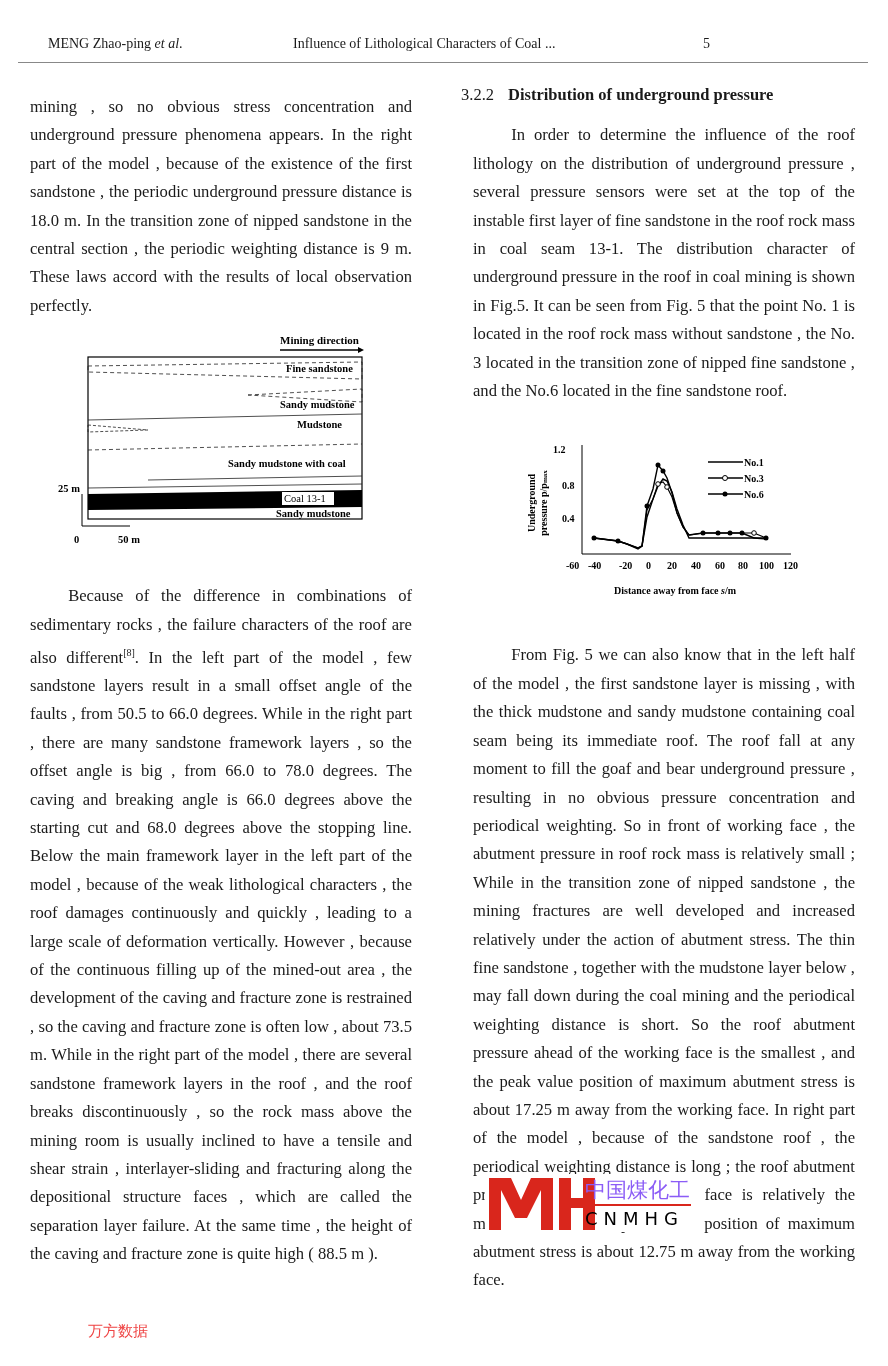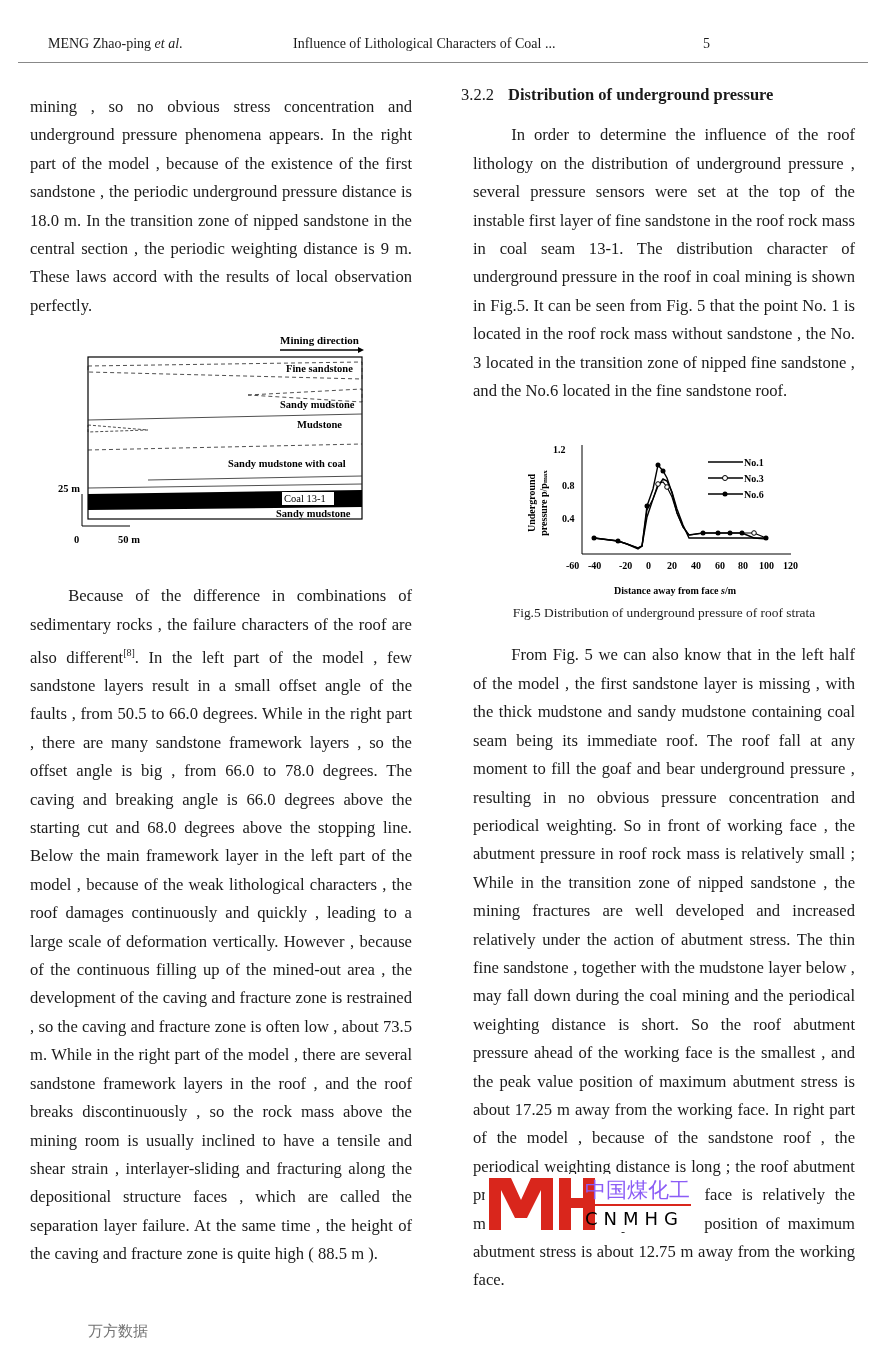--- a/index.html
+++ b/index.html
@@ -12,21 +12,21 @@
 .col{position:absolute;font-size:16.6px;line-height:28.4px;text-align:justify;}
 .colL{left:18px;top:81px;width:406px;}
 .colR{left:461px;top:81px;width:406px;}
 p{margin:12px;}
 .ind{text-indent:2.3em;}
 .h3{font-size:16.5px;line-height:28.4px;}
 .h3 b{margin-left:14px;}
 .fig{position:relative;}
 .cap{font-size:13.4px;text-align:center;line-height:20px;}
 sup{font-size:10px;}
-.wm1{position:absolute;left:88px;top:1322px;font-family:"DejaVu Sans",sans-serif;font-size:15px;color:#737373;}
+.wm1{position:absolute;left:88px;top:1322px;font-family:"DejaVu Sans",sans-serif;font-size:15px;color:#ef4444;}
 .logo{position:absolute;left:485px;top:1174px;width:212px;height:58px;background:#fff;}
 </style>
 </head>
 <body>
 
 <div class="header">
   <span class="auth"><span>MENG Zhao-ping</span> <i>et al</i>.</span>
   <span class="title">Influence of Lithological Characters of Coal ...</span>
   <span class="pg">5</span>
 </div>
@@ -113,21 +113,20 @@
           <circle cx="269" cy="116" r="2.5"></circle>
           <circle cx="281" cy="116" r="2.5"></circle>
           <circle cx="305" cy="121" r="2.5"></circle>
         </g>
       <g fill="#fff" stroke="#000">
           <circle cx="197" cy="67" r="2.3"></circle>
           <circle cx="206" cy="70" r="2.3"></circle>
           <circle cx="293" cy="116" r="2.3"></circle>
         </g>
     </svg>
-    <div class="cap" style="margin-top:6px;">Fig.5   Distribution of underground pressure of roof strata</div>
   </div>
   <p class="ind">From Fig. 5 we can also know that in the left half of the model , the first sandstone layer is missing , with the thick mudstone and sandy mudstone containing coal seam being its immediate roof. The roof fall at any moment to fill the goaf and bear underground pressure , resulting in no obvious pressure concentration and periodical weighting. So in front of working face , the abutment pressure in roof rock mass is relatively small ; While in the transition zone of nipped sandstone , the mining fractures are well developed and increased relatively under the action of abutment stress. The thin fine sandstone , together with the mudstone layer below , may fall down during the coal mining and the periodical weighting distance is short. So the roof abutment pressure ahead of the working face is the smallest , and the peak value position of maximum abutment stress is about 17.25 m away from the working face. In right part of the model , because of the sandstone roof , the periodical weighting distance is long ; the roof abutment pressure ahead of the working face is relatively the maximum , and the peak value position of maximum abutment stress is about 12.75 m away from the working face.</p>
 </div>
 
 <div class="logo">
   <svg width="212" height="58" viewBox="0 0 212 58">
     <path d="M4,4 H26 L36,26 L46,4 H68 V56 H56 V16 L42,44 H30 L16,16 V56 H4 Z" fill="#d9261c"></path>
     <path d="M74,4 H86 V24 H98 V4 H110 V56 H98 V34 H86 V56 H74 Z" fill="#d9261c"></path>
   </svg>
   <div style="position:absolute;left:100px;top:2px;font-family:'DejaVu Sans',sans-serif;font-size:21px;color:#8b5cf6;">中国煤化工</div>

